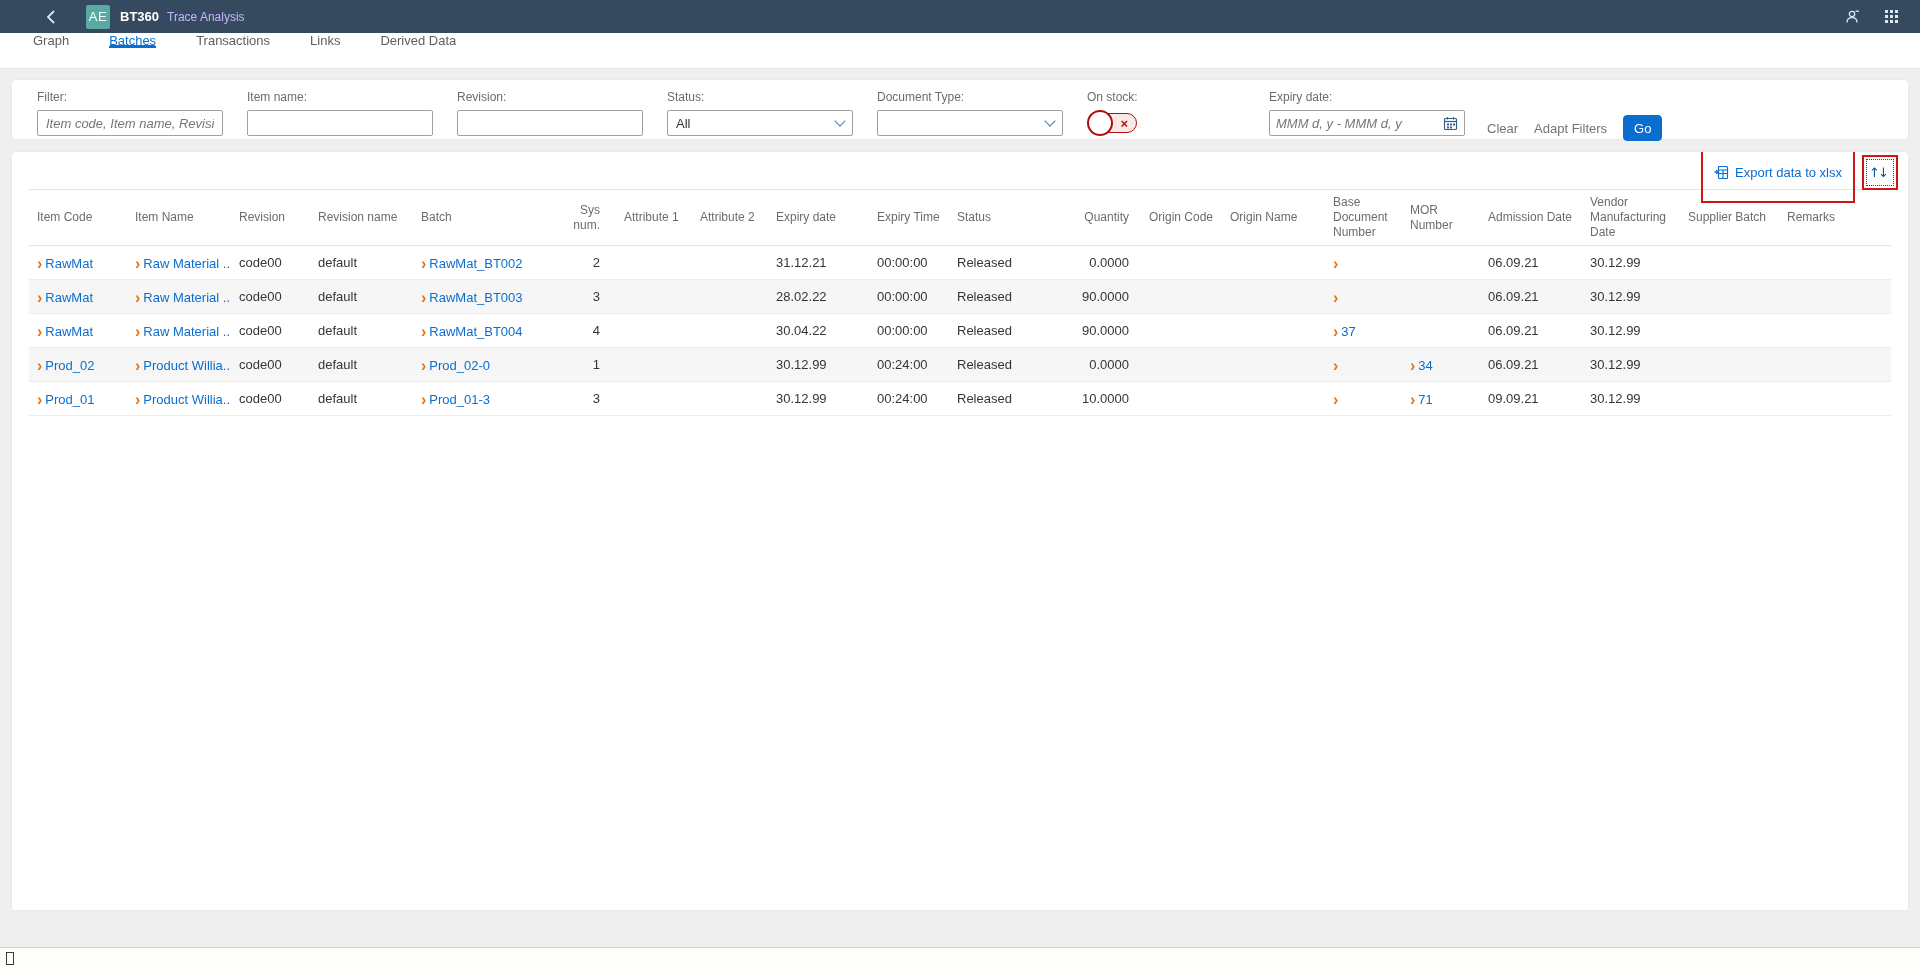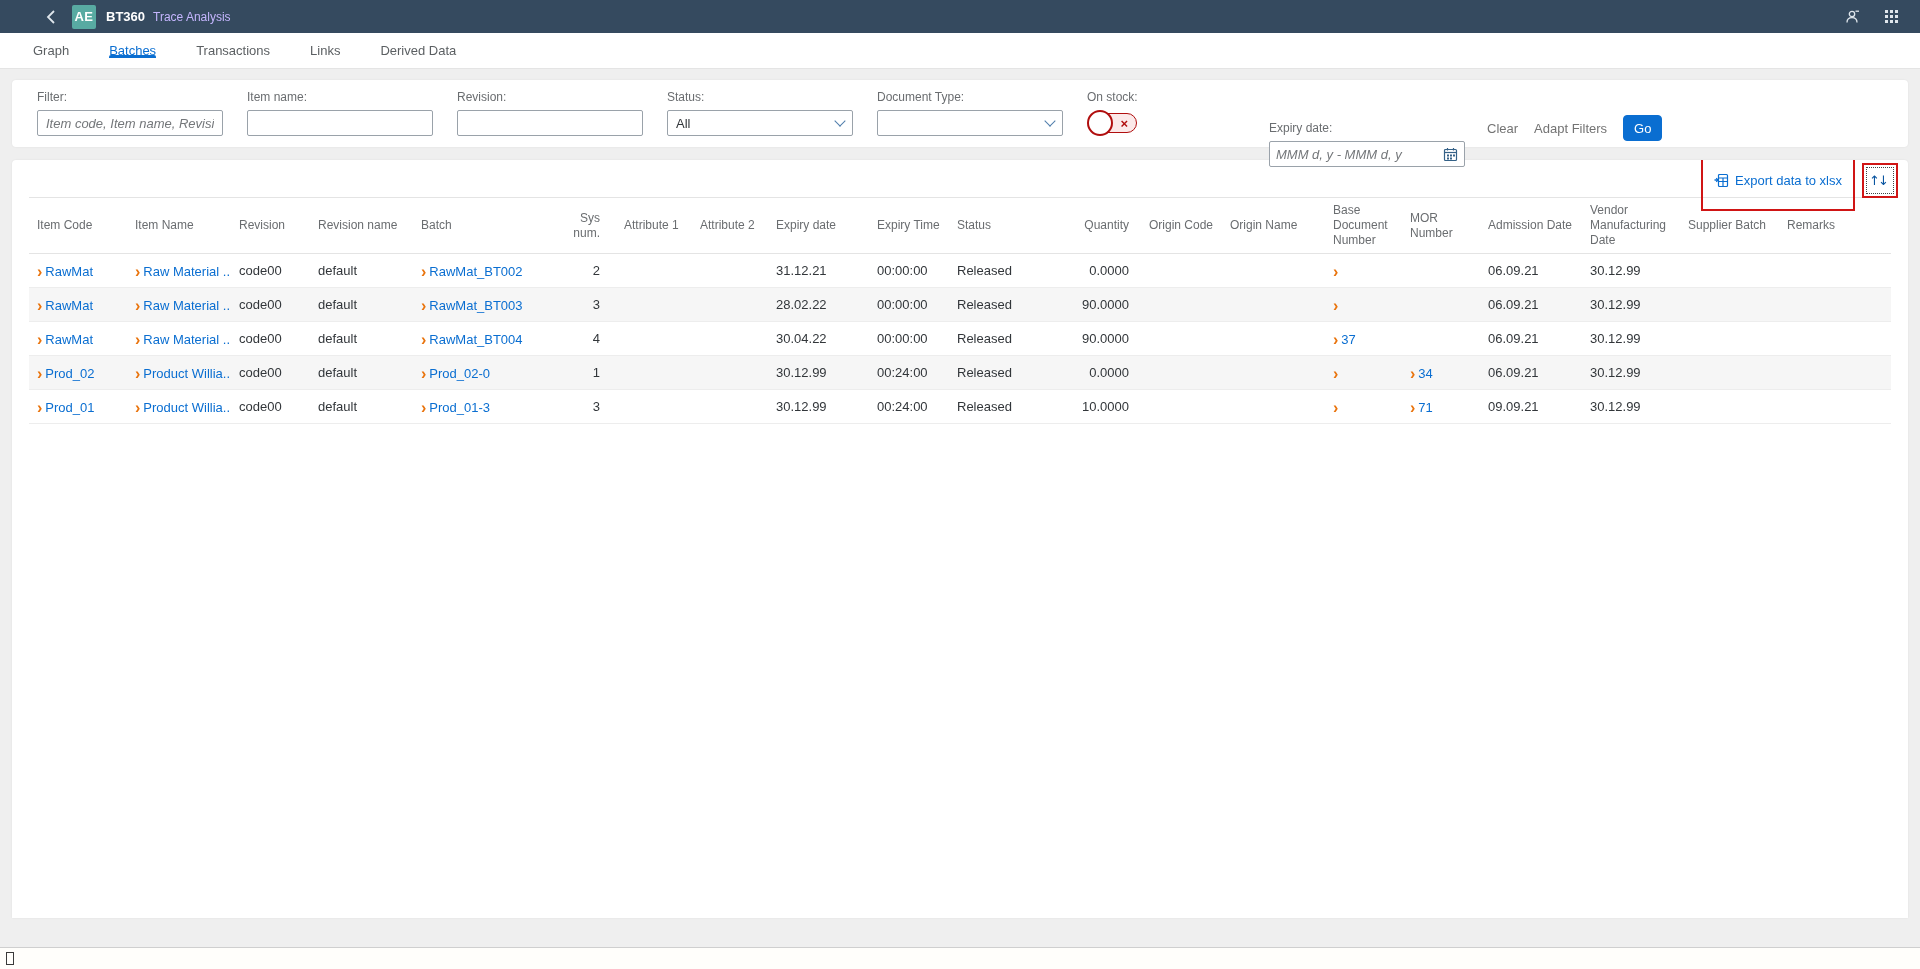--- a/index.html
+++ b/index.html
@@ -4,38 +4,38 @@
 <style>
   * { box-sizing: border-box; }
   html,body { margin:0; padding:0; }
   body {
     width:1920px; height:969px; overflow:hidden; position:relative;
     font-family:"Liberation Sans", sans-serif; background:#efefef; color:#32363a;
   }
   
   .shell { height:33px; background:#354a5f; display:flex; align-items:center; padding:0 14px 0 38px; }
   .back-btn { width:26px; height:26px; display:flex; align-items:center; justify-content:center; cursor:pointer; background:none; border:none; }
-  .logo { width:24px; height:24px; background:#58aaa2; color:#fff; border-radius:2px; margin-left:8px;
-          display:flex; align-items:center; justify-content:center; font-size:13px; font-weight:bold; letter-spacing:.5px; }
+  .logo { width:24px; height:24px; background:#58aaa2; color:#fff; border-radius:2px; margin-left:22px;
+          display:flex; align-items:center; justify-content:center; font-size:13px; font-weight:normal; letter-spacing:.5px; }
   .shell-title { color:#fff; font-size:13px; font-weight:bold; margin-left:10px; }
   .shell-subtitle { color:#c4b5fd; font-size:12px; margin-left:8px; }
   .shell-spacer { flex:1; }
   .shell-iconbtn { background:none; border:none; width:30px; height:26px; display:flex; align-items:center; justify-content:center; cursor:pointer; margin-left:8px; }
   .grid-icon { display:grid; grid-template-columns:repeat(3,3px); grid-template-rows:repeat(3,3px); gap:2px; }
   .grid-icon span { background:#dfe6ec; }
   
-  .tabbar { height:36px; background:#fff; border-bottom:1px solid #e4e4e4; display:flex; align-items:center; padding-left:33px; }
+  .tabbar { height:36px; background:#fff; border-bottom:1px solid #e4e4e4; display:flex; align-items:flex-start; padding-left:33px; }
   .tab { position:relative; display:flex; align-items:center; margin-right:40px; font-size:13px; color:#5b5f62; cursor:pointer; }
   .tab.active { color:#0a6ed1; }
   .tab.active::after { content:""; position:absolute; left:0; right:0; bottom:0; height:3px; background:#0a6ed1; border-radius:2px 2px 0 0; }
   
   .page { padding:11px 12px 0 12px; }
   .card { background:#fff; border-radius:4px; box-shadow:0 0 2px rgba(0,0,0,.08); }
   
-  .filter-card { height:67px; padding:10px 24px 0 25px; display:flex; align-items:flex-start; }
+  .filter-card { height:59px; padding:10px 24px 0 25px; display:flex; align-items:flex-start; }
   .field { margin-right:24px; }
   .field-label { font-size:12px; color:#6a6d70; margin-bottom:6px; white-space:nowrap; }
   .ctl { width:186px; height:26px; border:1px solid #9aa2aa; border-radius:2px; background:#fff; font-size:13px; color:#32363a; padding:0 8px; font-family:"Liberation Sans",sans-serif; }
   input.ctl::placeholder { color:#74777a; font-style:italic; }
   .select { display:flex; align-items:center; justify-content:space-between; cursor:pointer; }
   .chev-down { width:8px; height:8px; border-left:1.5px solid #4f7dab; border-bottom:1.5px solid #4f7dab; transform:rotate(-45deg); margin-top:-4px; }
   .date-wrap { width:196px; height:26px; border:1px solid #9aa2aa; border-radius:2px; background:#fff; display:flex; align-items:center; }
   .date-wrap input { flex:1; border:none; outline:none; height:22px; font-size:13px; padding:0 6px; font-family:"Liberation Sans",sans-serif; min-width:0; }
   .date-wrap input::placeholder { color:#74777a; font-style:italic; }
   .cal-btn { background:none; border:none; padding:0 6px 0 2px; cursor:pointer; display:flex; align-items:center; }
@@ -142,21 +142,21 @@
     </div>
     <div class="field" style="margin-right:130px;">
       <div class="field-label">On stock:</div>
       <div class="toggle">
         <span class="toggle-track">
           <span class="toggle-x">×</span>
         </span>
         <span class="toggle-handle"></span>
       </div>
     </div>
-    <div class="field" style="margin-right:0;margin-top:31px;">
+    <div class="field" style="margin-right:0;">
       <div class="field-label">Expiry date:</div>
       <div class="date-wrap">
         <input placeholder="MMM d, y - MMM d, y" style="">
         <button class="cal-btn">
           <svg width="15" height="15" viewBox="0 0 15 15">
             <rect x="1.5" y="2.5" width="12" height="11" rx="1" fill="none" stroke="#346187" stroke-width="1.2"></rect>
             <line x1="1.5" y1="5.5" x2="13.5" y2="5.5" stroke="#346187" stroke-width="1.2"></line>
             <line x1="4.5" y1="1" x2="4.5" y2="3.5" stroke="#346187" stroke-width="1.2"></line>
             <line x1="10.5" y1="1" x2="10.5" y2="3.5" stroke="#346187" stroke-width="1.2"></line>
             <rect x="4" y="7.5" width="2" height="2" fill="#346187"></rect>

